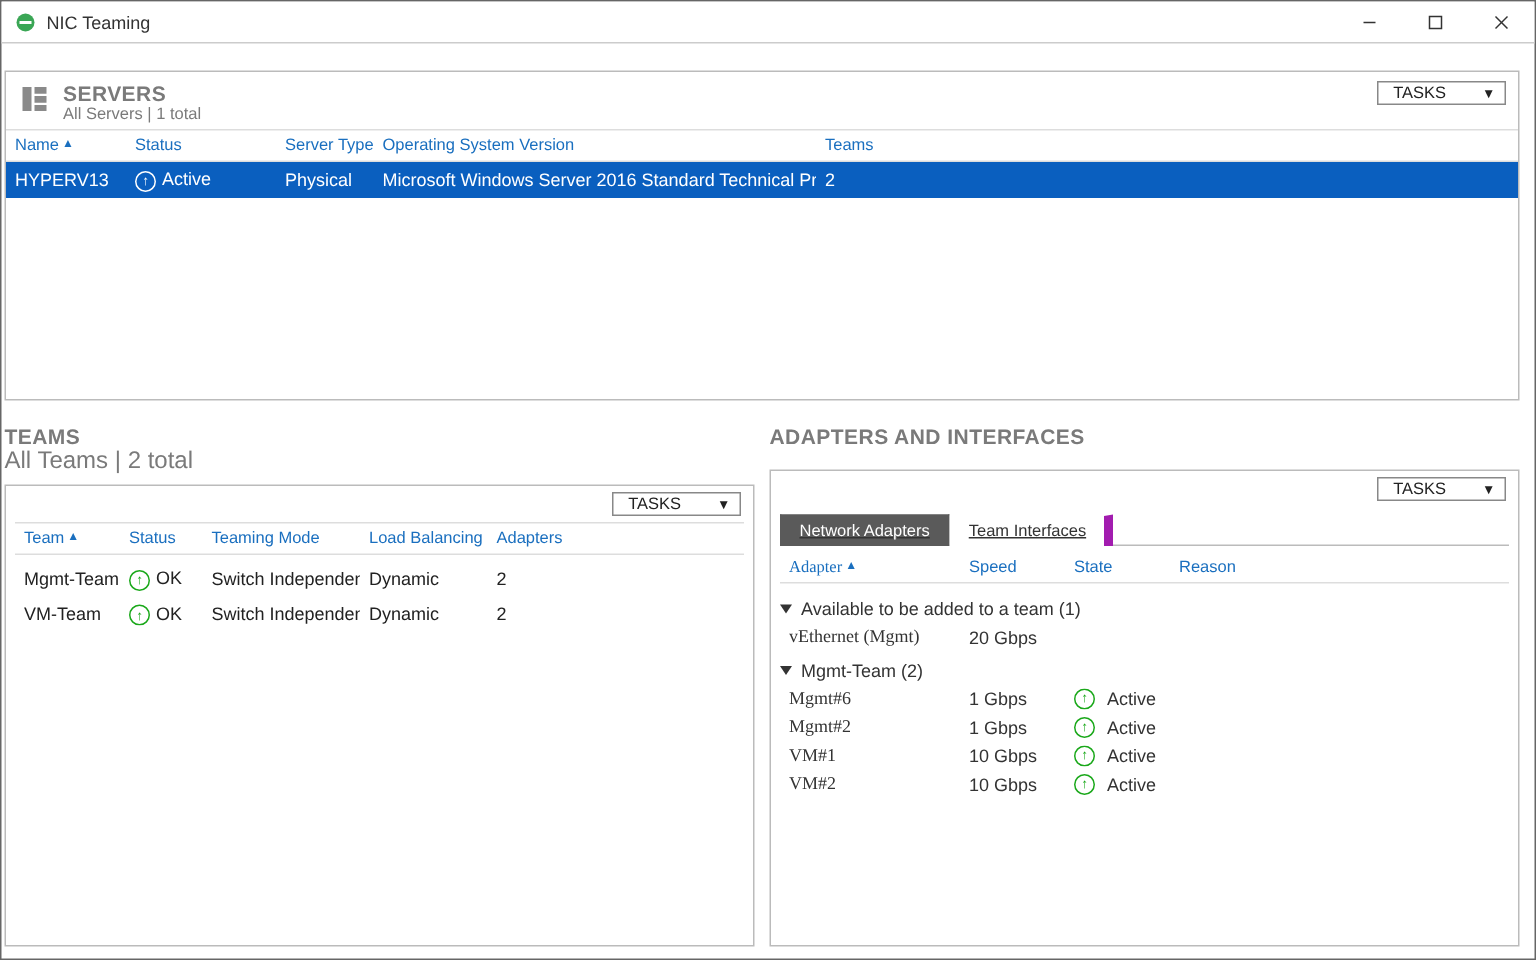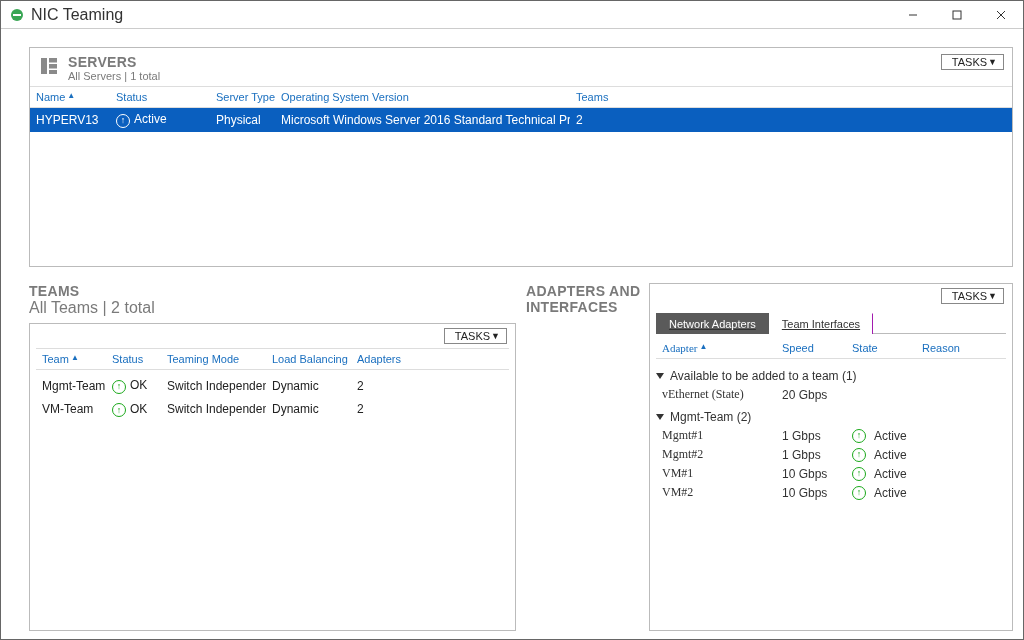--- a/index.html
+++ b/index.html
@@ -19,30 +19,30 @@
     display: flex;
     align-items: center;
     border-bottom: 1px solid #ccc;
     background: #fff;
   }
   .titlebar .app-icon {
     width: 16px; height: 16px;
     margin: 0 6px 0 8px;
     display:flex;align-items:center;justify-content:center;
   }
-  .titlebar .title { font-size: 16px; color:#333; }
+  .titlebar .title { font-size: 12px; color:#333; }
   .winbtns { margin-left: auto; display:flex; }
   .winbtn {
     width: 44px; height: 28px;
     display:flex; align-items:center; justify-content:center;
     color:#444;
   }
   .winbtn svg { stroke:#333; }
   .content {
-    padding: 18px 10px 10px 28px;
+    padding: 18px 10px 10px 2px;
     display:flex;
     flex-direction:column;
     gap:16px;
     height: calc(640px - 28px);
   }
   .panel {
     border:1px solid #bbb;
     display:flex;
     flex-direction:column;
     min-height:0;
@@ -66,21 +66,21 @@
     font-size:14px;
     letter-spacing:0.3px;
   }
   .h-sub { color:#7a7a7a; font-size:11px; }
   .tasks-btn {
     margin-left:auto;
     border:1px solid #888;
     background:#fff;
     padding:1px 6px 1px 10px;
     font-size:11px;
-    display:flex;align-items:center;gap:1px;
+    display:flex;align-items:center;gap:24px;
     color:#222;
   }
   .tasks-btn .caret { font-size:9px; }
   .grid-head {
     display:flex;
     border-top:1px solid #ddd;
     border-bottom:1px solid #ddd;
     color:#1a6fbf;
     font-size:11px;
     padding:4px 0;
@@ -158,21 +158,21 @@
     color:#333;
     position:relative;
     top:1px;
     background:#fff;
   }
   .tab.active {
     background:#5a5a5a;
     color:#fff;
     border-color:#5a5a5a;
   }
-  .tab.inactive { border-right:1px solid #a21caf;text-align:center; }
+  .tab.inactive { border-right:6px solid #a21caf;text-align:center; }
   
   .a-col-adapter{ width:120px;font-family:Liberation Serif, serif; }
   .a-col-speed  { width:70px; }
   .a-col-state  { width:70px; }
   .a-col-reason { width:90px; }
   .adapters-body { padding:4px 6px 6px 6px; flex:1; overflow:auto; }
   .grp {
     margin:6px 0 2px 0;
     font-size:12px;
     color:#333;
@@ -299,21 +299,21 @@
             <div class="t-col-team">VM-Team</div>
             <div class="t-col-status"><span class="status-badge status-green">↑</span><span>OK</span></div>
             <div class="t-col-mode">Switch Independent</div>
             <div class="t-col-lb">Dynamic</div>
             <div class="t-col-ad">2</div>
           </div>
         </div>
       </div>
     </div>
 
-    <div style="flex:1; display:flex; min-width:0;">
+    <div style="flex:1; display:flex; flex-direction:column; min-width:0;">
       <div class="section-head-block" style="min-height:30px;">
         <div class="section-title">ADAPTERS AND INTERFACES</div>
       </div>
       <div class="panel" style="flex:1;">
         <div class="lower-header">
           <button class="tasks-btn" style="margin-left:auto;">
             <span>TASKS</span>
             <span class="caret">▼</span>
           </button>
         </div>
@@ -327,32 +327,32 @@
           <div class="a-col-state">State</div>
           <div class="a-col-reason">Reason</div>
         </div>
         <div class="adapters-body">
 
           <div class="grp">
             <span class="tri"></span>
             <span>Available to be added to a team (1)</span>
           </div>
           <div class="arow">
-            <div class="a-col-adapter">vEthernet (State)</div>
+            <div class="a-col-adapter">vEthernet (Mgmt)</div>
             <div class="a-col-speed">20 Gbps</div>
             <div class="a-col-state"></div>
             <div class="a-col-reason"></div>
           </div>
 
           <div class="grp">
             <span class="tri"></span>
             <span>Mgmt-Team (2)</span>
           </div>
           <div class="arow">
-            <div class="a-col-adapter">Mgmt#1</div>
+            <div class="a-col-adapter">Mgmt#6</div>
             <div class="a-col-speed">1 Gbps</div>
             <div class="a-col-state state-cell">
                 <span class="status-badge status-green">↑</span>
                 <span>Active</span>
               </div>
             <div class="a-col-reason"></div>
           </div>
           <div class="arow">
             <div class="a-col-adapter">Mgmt#2</div>
             <div class="a-col-speed">1 Gbps</div>

